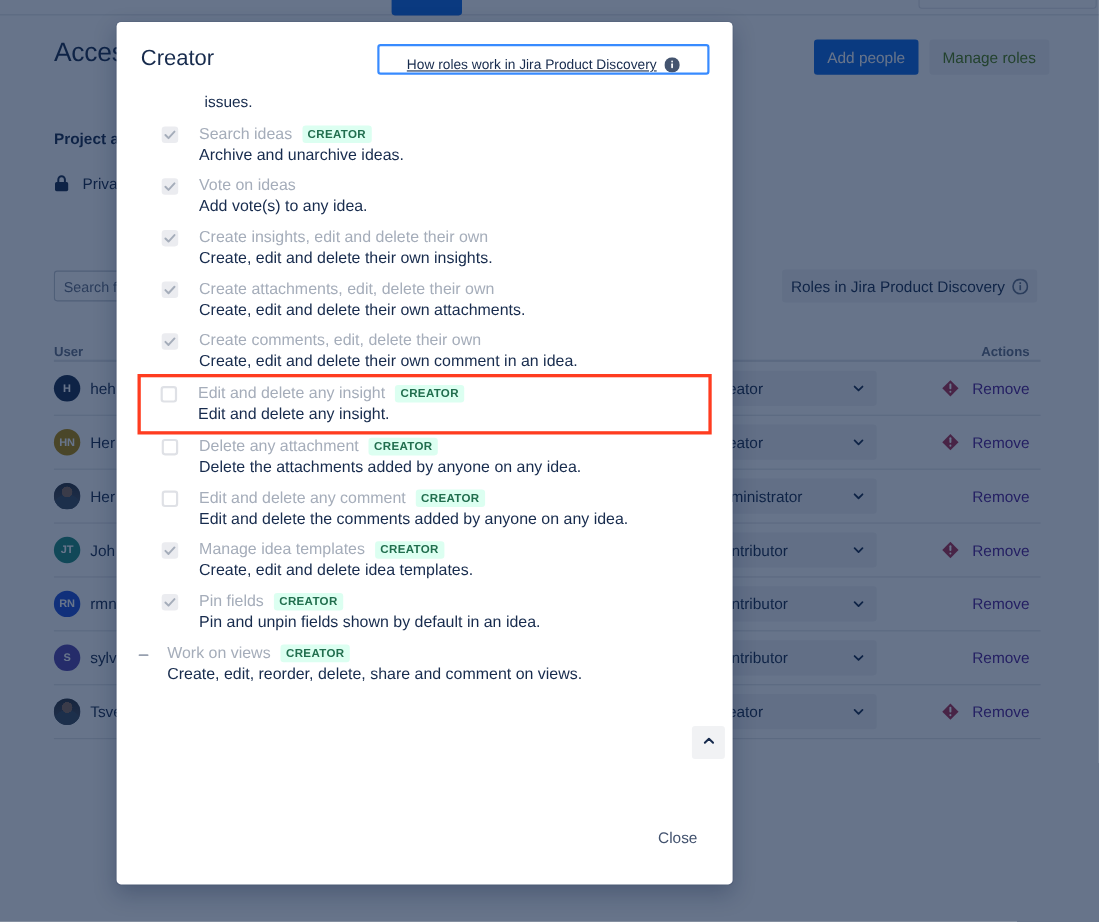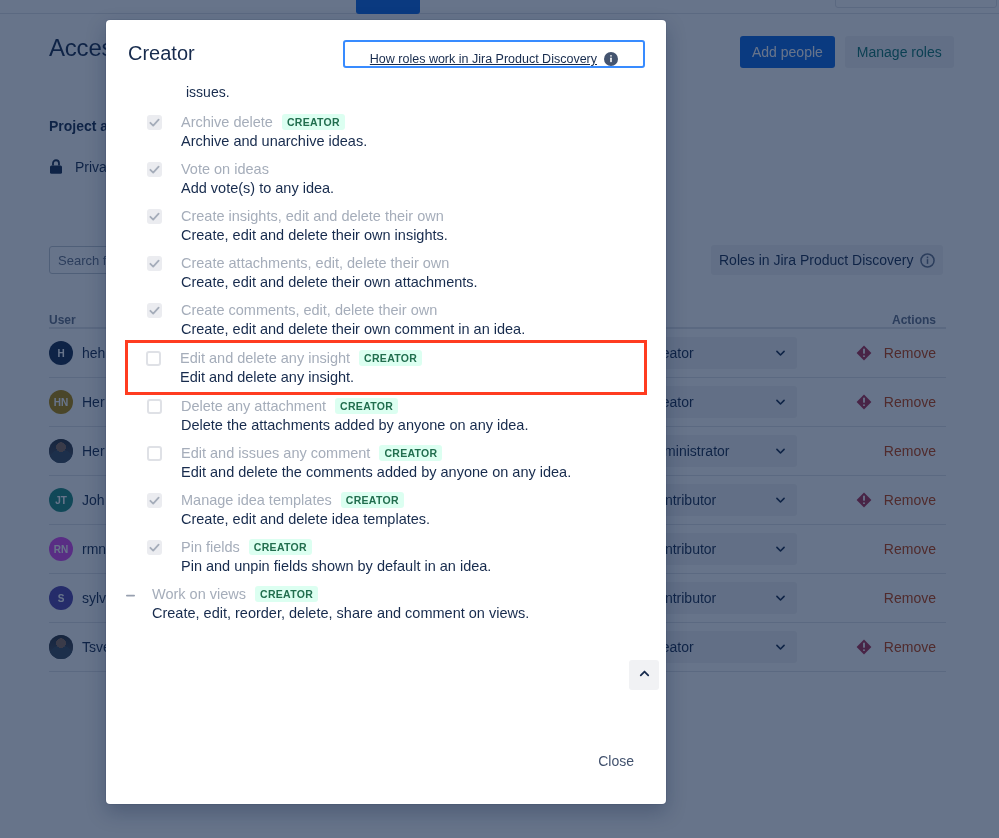--- a/index.html
+++ b/index.html
@@ -66,21 +66,21 @@
     border-radius: 3px;
     height: 32px;
     padding: 0 12px;
     font-size: 14px;
     font-family: inherit;
     cursor: pointer;
     white-space: nowrap;
   }
   .btn-subtle {
     background: #F1F2F4;
-    color: #0f766e;
+    color: #4d7c0f;
     border: none;
     border-radius: 3px;
     height: 32px;
     padding: 0 12px;
     font-size: 14px;
     font-family: inherit;
     cursor: pointer;
     white-space: nowrap;
   }
 
@@ -214,21 +214,21 @@
     width: 127px;
     display: flex;
     align-items: center;
     justify-content: flex-end;
     gap: 12px;
     padding-right: 10px;
   }
   .warn-icon { width: 16px; height: 16px; display: block; }
   .warn-spacer { width: 16px; height: 16px; }
   .remove-link {
-    color: #c2410c;
+    color: #4c1d95;
     font-size: 14px;
     cursor: pointer;
     text-decoration: none;
     white-space: nowrap;
   }
 
   
   #scrim {
     position: absolute;
     inset: 0;
@@ -528,21 +528,21 @@
   <path d="M8 0.6 15.4 8 8 15.4 0.6 8Z" fill="#AE2E4E"></path>
   <rect x="7.1" y="3.6" width="1.8" height="5.2" rx="0.9" fill="#ffffff"></rect>
   <rect x="7.1" y="10.2" width="1.8" height="1.9" rx="0.9" fill="#ffffff"></rect>
 </svg>
             </span>
       <a class="remove-link">Remove</a>
     </div>
         </div>
         <div class="tbl-row">
     <div class="user-cell">
-      <span class="avatar" style="background:#d946ef">RN</span>
+      <span class="avatar" style="background:#1d4ed8">RN</span>
       <span class="user-name">rmn</span>
     </div>
     <div class="role-cell">
       <span class="role-wrap">
         <select class="role-select"><option>Creator</option><option>Administrator</option><option selected="">Contributor</option><option>Viewer</option></select>
         <svg class="role-chev" width="13" height="13" viewBox="0 0 16 16">
   <path d="M3.6 6 8 10.4 12.4 6" stroke="#172B4D" stroke-width="2" fill="none" stroke-linecap="round" stroke-linejoin="round"></path>
 </svg>
       </span>
     </div>
@@ -619,21 +619,21 @@
     <div class="perm-scroll">
       <div class="cut-line">issues.</div>
       <div id="perm-list">
           <div class="perm">
     <div class="perm-head">
       <span class="checkbox checked">
                 <svg class="check-g" width="15" height="15" viewBox="0 0 16 16">
   <path d="M3.6 8.3 6.6 11.3 12.4 5" stroke="#A5ADBA" stroke-width="1.9" fill="none" stroke-linecap="round" stroke-linejoin="round"></path>
 </svg>
               </span>
-      <span class="perm-name">Archive delete</span>
+      <span class="perm-name">Search ideas</span>
       <span class="badge">CREATOR</span>
     </div>
     <div class="perm-desc">Archive and unarchive ideas.</div>
           </div>
           <div class="perm">
     <div class="perm-head">
       <span class="checkbox checked">
                 <svg class="check-g" width="15" height="15" viewBox="0 0 16 16">
   <path d="M3.6 8.3 6.6 11.3 12.4 5" stroke="#A5ADBA" stroke-width="1.9" fill="none" stroke-linecap="round" stroke-linejoin="round"></path>
 </svg>
@@ -691,21 +691,21 @@
     <div class="perm-head">
       <span class="checkbox unchecked"></span>
       <span class="perm-name">Delete any attachment</span>
       <span class="badge">CREATOR</span>
     </div>
     <div class="perm-desc">Delete the attachments added by anyone on any idea.</div>
           </div>
           <div class="perm">
     <div class="perm-head">
       <span class="checkbox unchecked"></span>
-      <span class="perm-name">Edit and issues any comment</span>
+      <span class="perm-name">Edit and delete any comment</span>
       <span class="badge">CREATOR</span>
     </div>
     <div class="perm-desc">Edit and delete the comments added by anyone on any idea.</div>
           </div>
           <div class="perm">
     <div class="perm-head">
       <span class="checkbox checked">
                 <svg class="check-g" width="15" height="15" viewBox="0 0 16 16">
   <path d="M3.6 8.3 6.6 11.3 12.4 5" stroke="#A5ADBA" stroke-width="1.9" fill="none" stroke-linecap="round" stroke-linejoin="round"></path>
 </svg>

